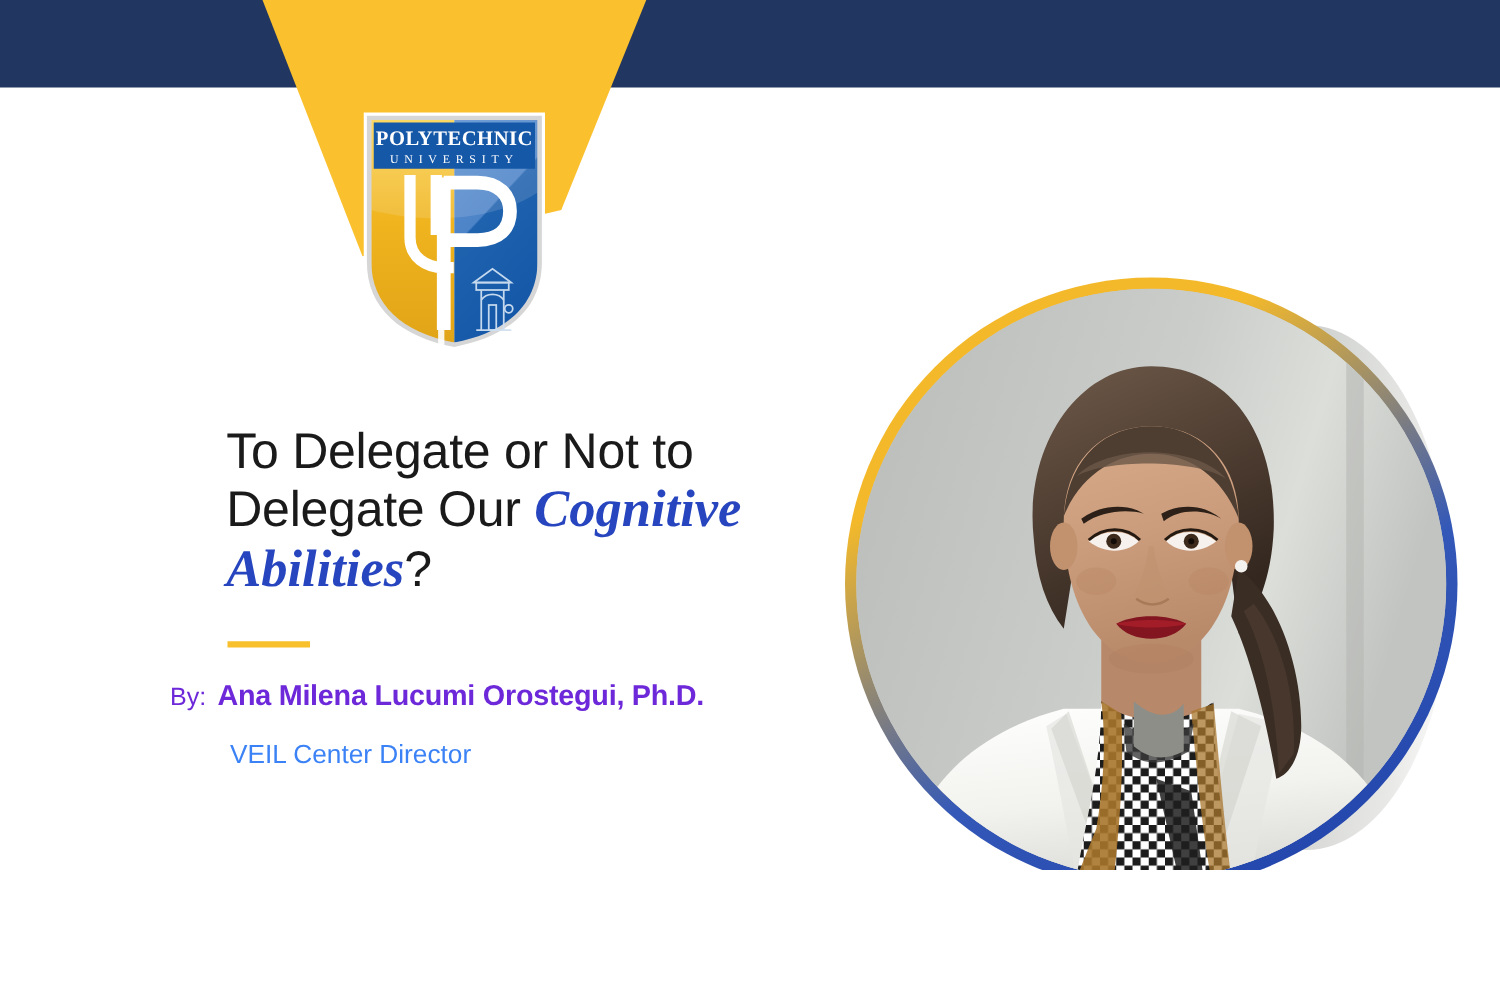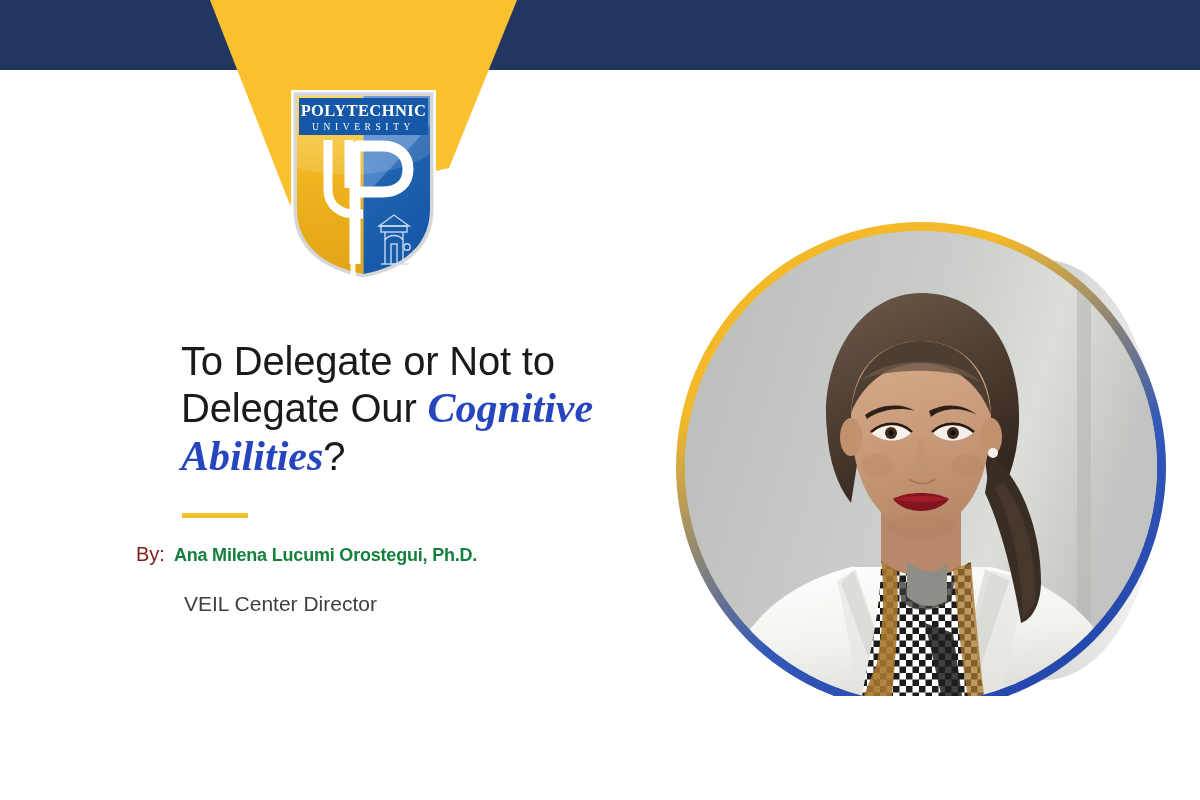--- a/index.html
+++ b/index.html
@@ -90,38 +90,38 @@
     top: 543px;
     z-index: 3;
     display: flex;
     align-items: baseline;
     gap: 9px;
   }
   .byline .by-label {
     font-family: "Liberation Sans", sans-serif;
     font-size: 20px;
     font-weight: 400;
-    color: #7f1d1d;
+    color: #6d28d9;
   }
   .byline .author {
     font-family: "Liberation Sans", sans-serif;
-    font-size: 18px;
+    font-size: 23px;
     font-weight: 700;
-    color: #15803d;
+    color: #6d28d9;
     letter-spacing: -0.2px;
   }
   .role {
     position: absolute;
     left: 184px;
     top: 592px;
     z-index: 3;
     font-family: "Liberation Sans", sans-serif;
     font-size: 21px;
     font-weight: 400;
-    color: #404040;
+    color: #3b82f6;
   }
 
   
   .portrait {
     position: absolute;
     left: 676px;
     top: 222px;
     width: 490px;
     height: 490px;
     border-radius: 50%;

